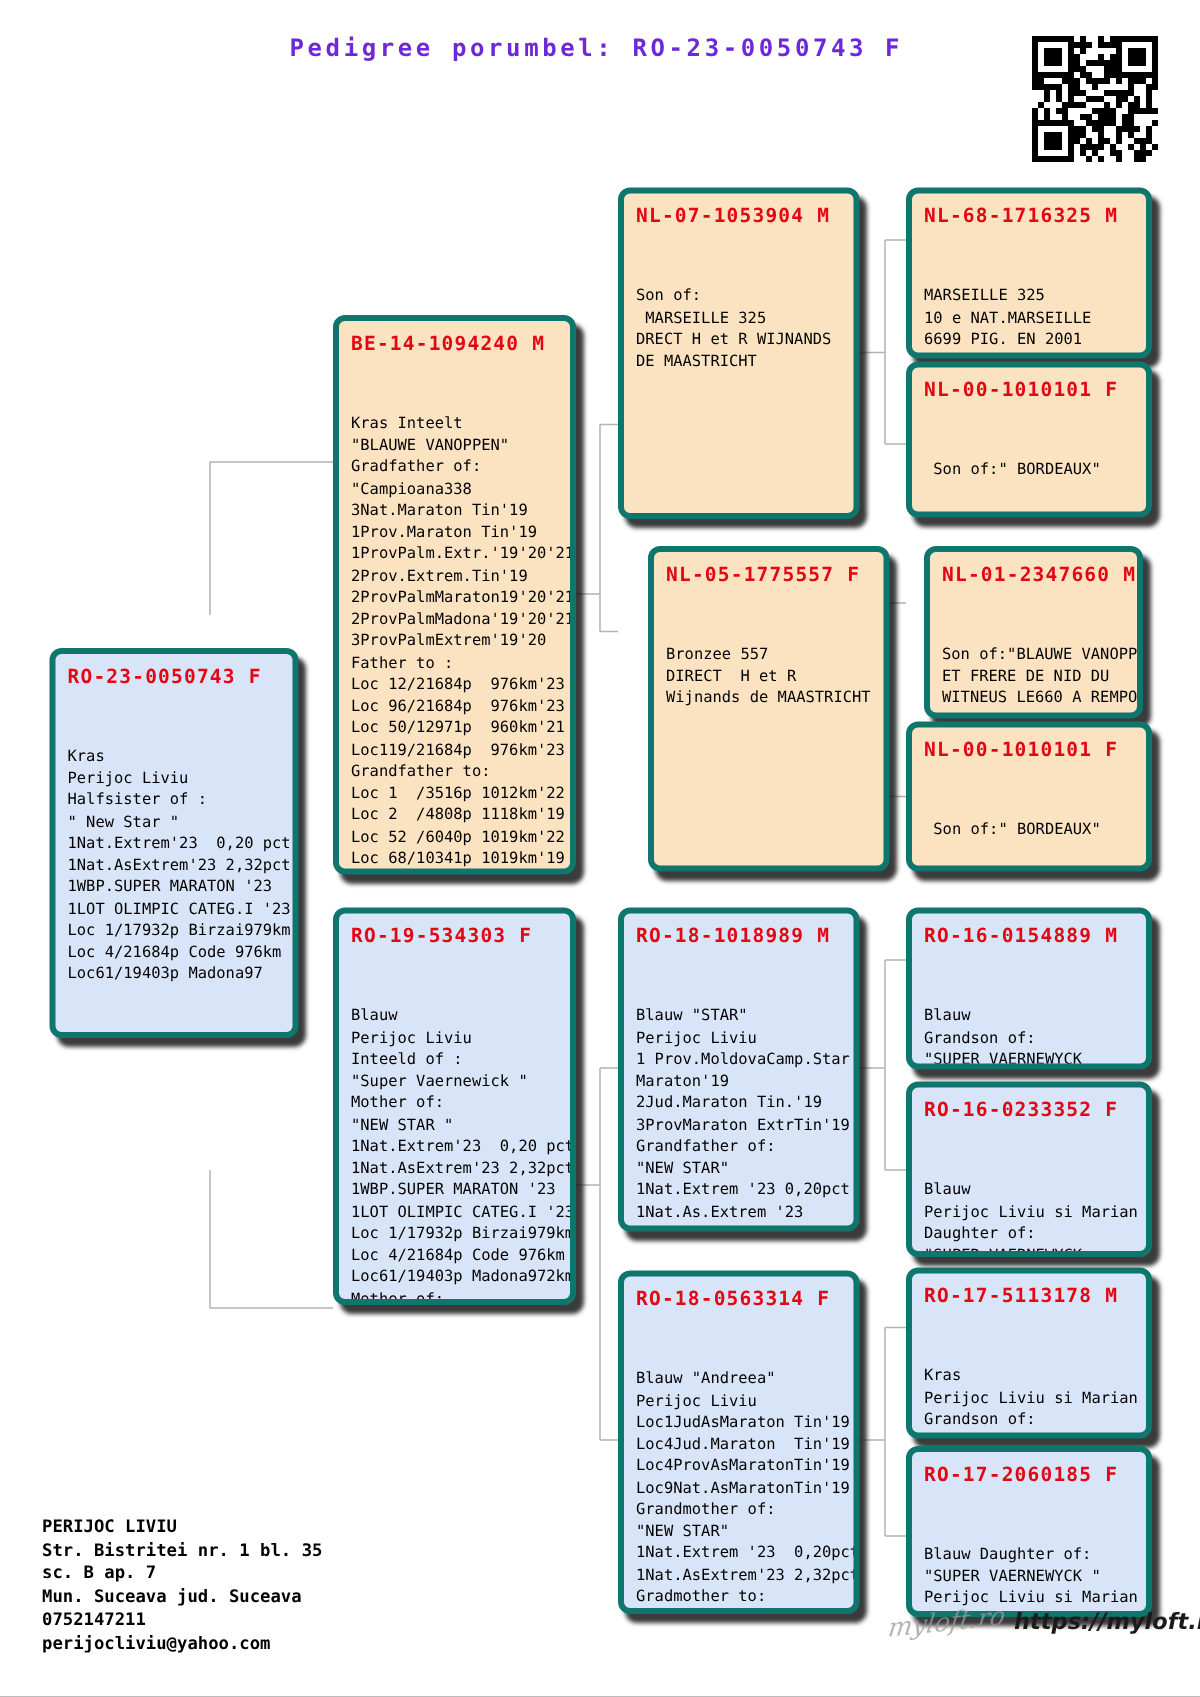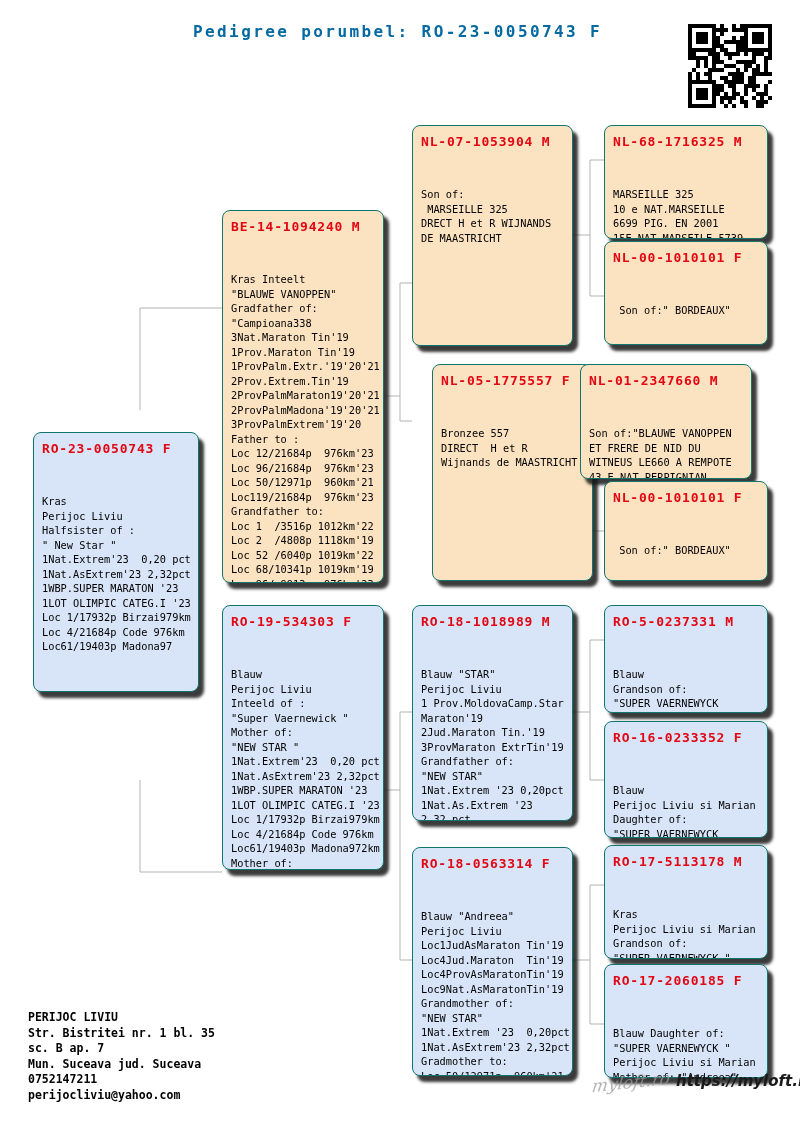--- a/index.html
+++ b/index.html
@@ -12,26 +12,26 @@
   *{margin:0;padding:0;box-sizing:border-box;}
   html,body{background:#888;}
   #page{
     position:relative;width:800px;height:1131px;background:#ffffff;
     margin:0 auto;overflow:hidden;
     font-family:"DejaVu Sans Mono",monospace;
   }
   #page-title{
     position:absolute;left:193px;top:22px;
     font:bold 16px "DejaVu Sans Mono",monospace;
-    letter-spacing:2.4px;color:#0369a1;white-space:nowrap;
+    letter-spacing:2.4px;color:#6d28d9;white-space:nowrap;
   }
   #qr{position:absolute;left:688px;top:24px;width:84px;height:84px;}
   #connectors{position:absolute;left:0;top:0;width:800px;height:1131px;pointer-events:none;}
   .box{
-    position:absolute;border:1px solid #0f766e;border-radius:8px;
+    position:absolute;border:4px solid #0f766e;border-radius:8px;
     padding:6px 8px;overflow:hidden;
     box-shadow:5px 6px 3px var(--shadow);
   }
   .box.blue{background:var(--blue);}
   .box.orange{background:var(--orange);}
   .box-title{
     font:bold 13px "DejaVu Sans Mono",monospace;
     color:var(--red);letter-spacing:.8px;margin:2px 0 8px 0;white-space:nowrap;
   }
   .box-body{
@@ -453,36 +453,36 @@
 6699 PIG. EN 2001
 15E NAT.MARSEILE 5739
 PIG.2000</div>
   </div>
 
   <div class="box orange" style="left:604px;top:241px;width:164px;height:104px">
     <div class="box-title">NL-00-1010101 F</div>
     <div class="box-body"> Son of:" BORDEAUX"</div>
   </div>
 
-  <div class="box orange" style="left:580px;top:364px;width:172px;height:115px">
+  <div class="box orange" style="left:616px;top:364px;width:146px;height:115px">
     <div class="box-title">NL-01-2347660 M</div>
     <div class="box-body">Son of:"BLAUWE VANOPPEN
 ET FRERE DE NID DU
 WITNEUS LE660 A REMPOTE
 43 E NAT.PERPIGNIAN
 54E NAT. BORDEAUX</div>
   </div>
 
   <div class="box orange" style="left:604px;top:481px;width:164px;height:100px">
     <div class="box-title">NL-00-1010101 F</div>
     <div class="box-body"> Son of:" BORDEAUX"</div>
   </div>
 
   <div class="box blue" style="left:604px;top:605px;width:164px;height:108px">
-    <div class="box-title">RO-5-0237331 M</div>
+    <div class="box-title">RO-16-0154889 M</div>
     <div class="box-body">Blauw
 Grandson of:
 "SUPER VAERNEWYCK
 Perijoc Liviu si Marian
 Father of:"Star"
 1Prov.Moldova Camp.Star</div>
   </div>
 
   <div class="box blue" style="left:604px;top:721px;width:164px;height:117px">
     <div class="box-title">RO-16-0233352 F</div>

